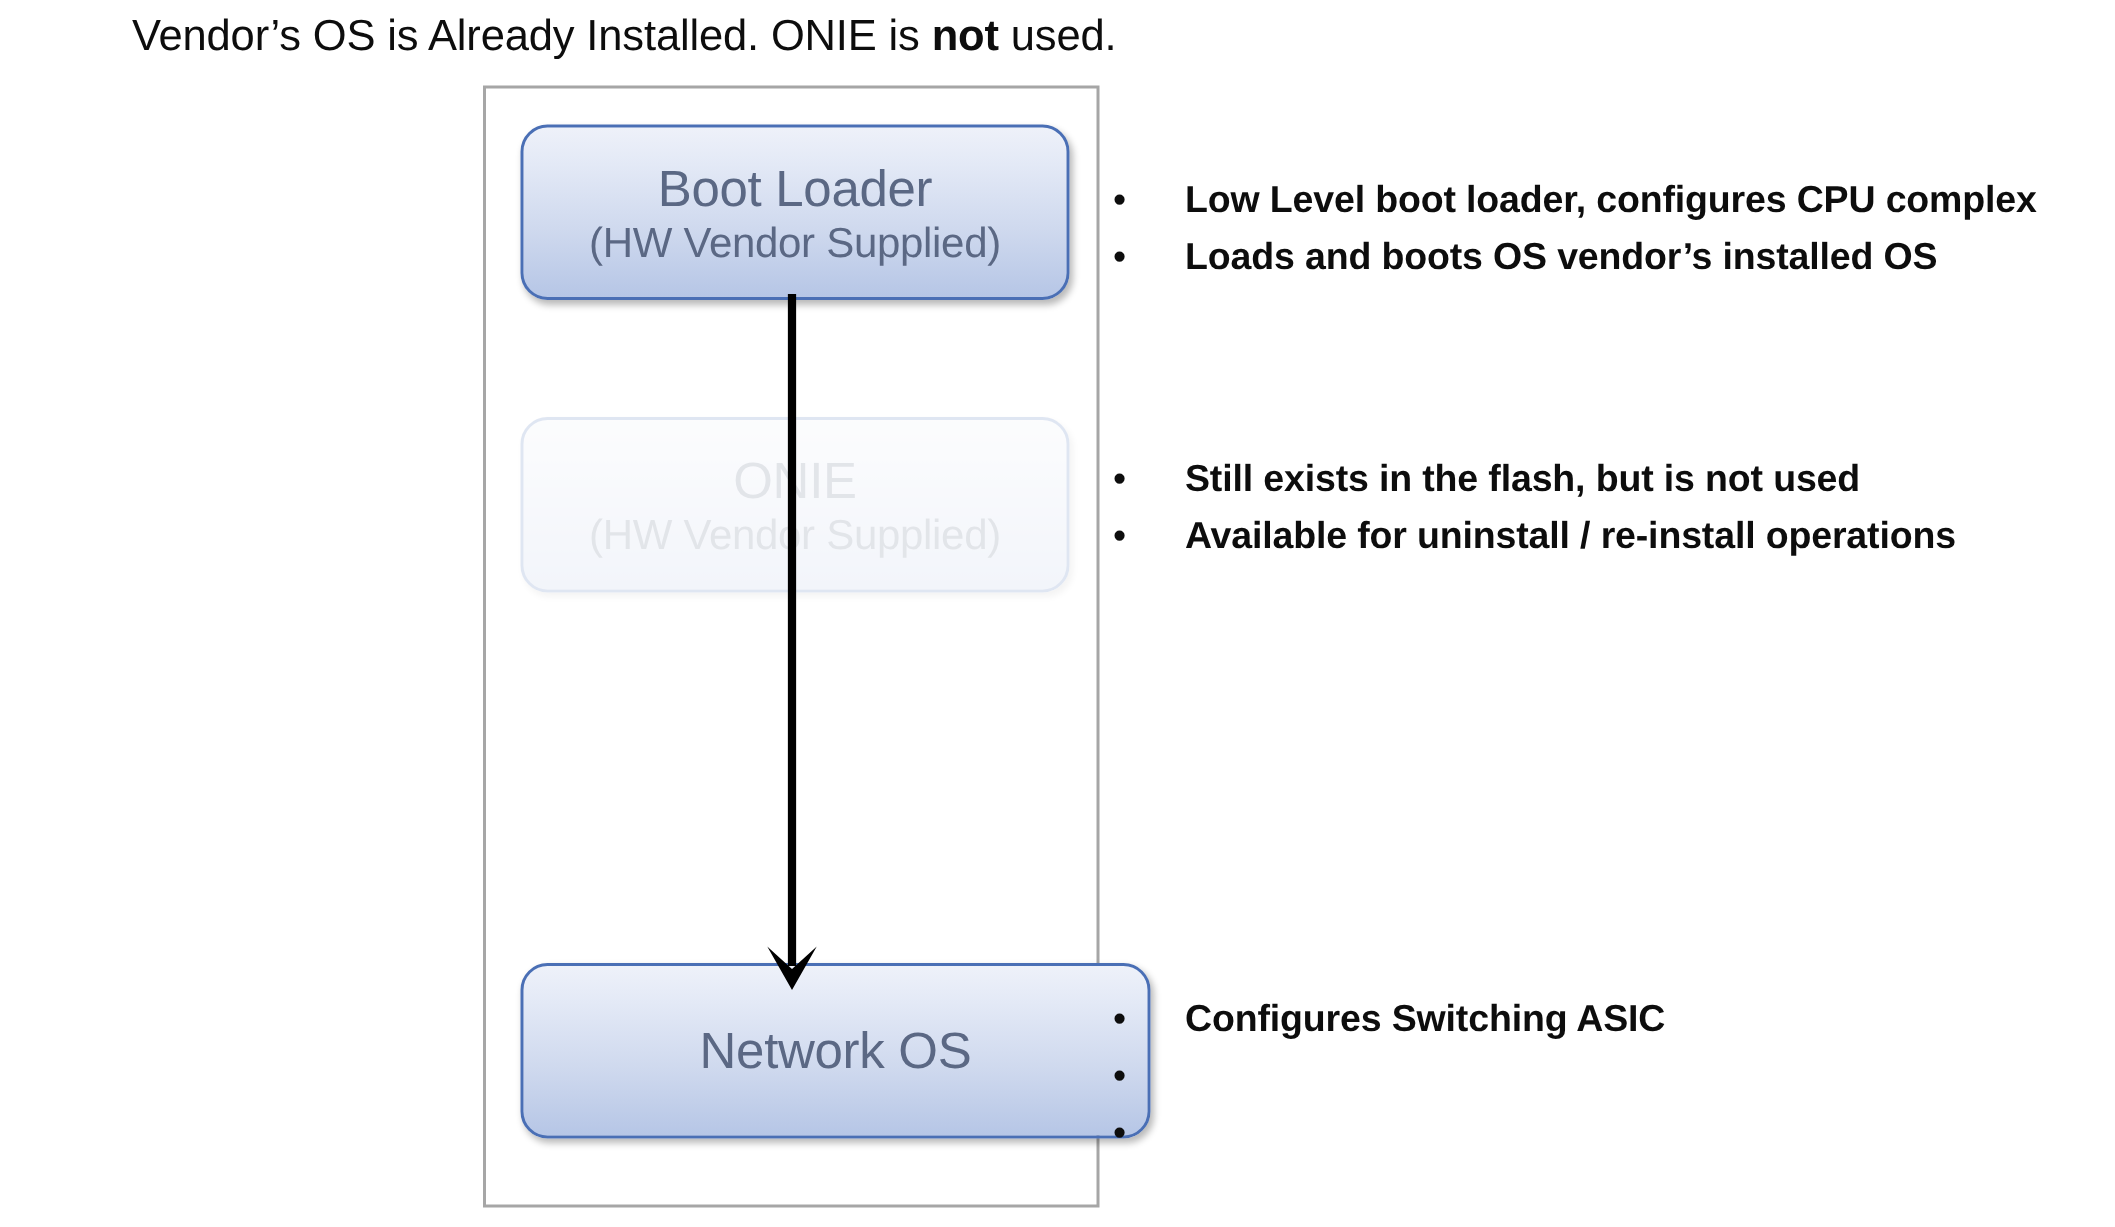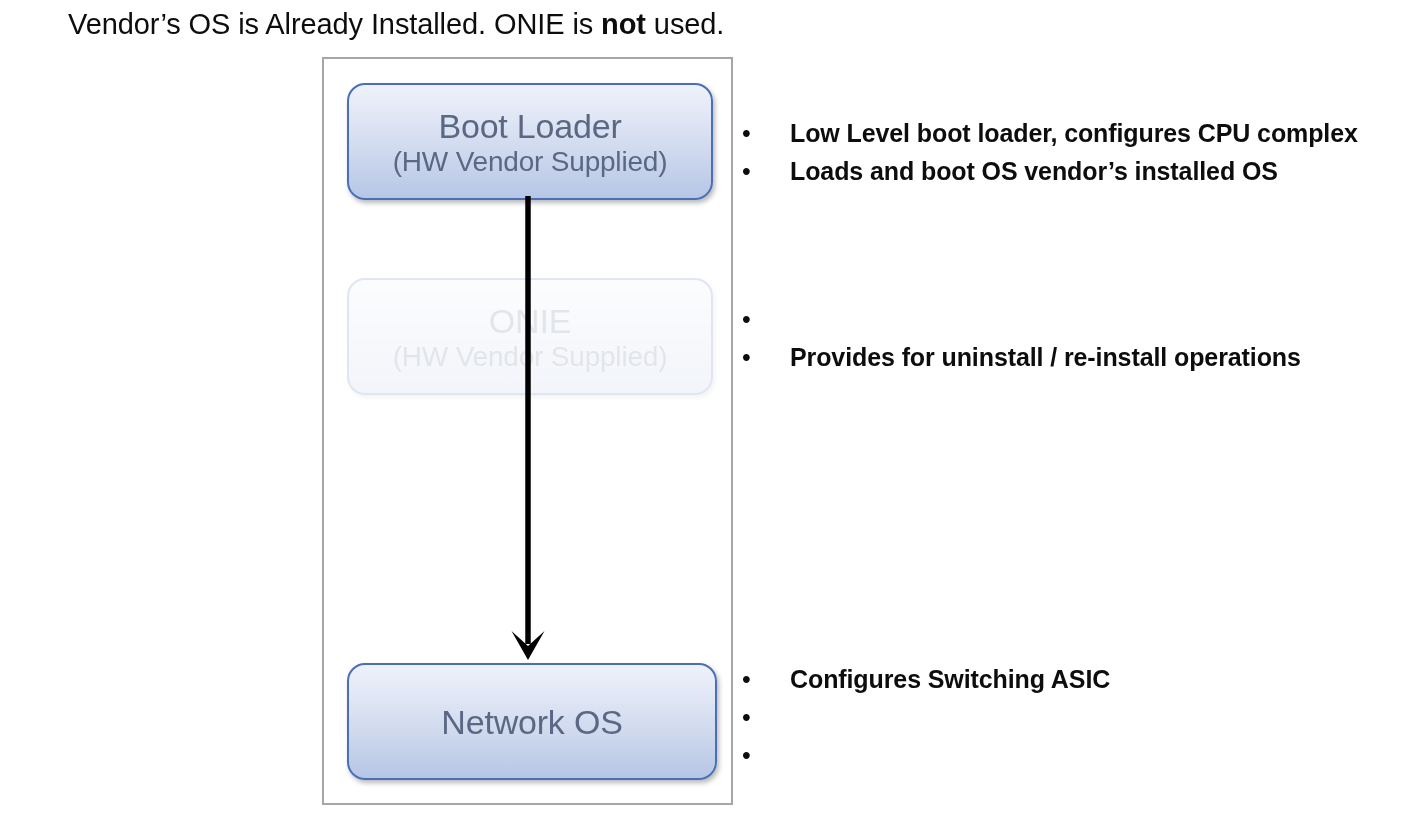--- a/index.html
+++ b/index.html
@@ -12,21 +12,21 @@
     height: 818px;
     position: relative;
     overflow: hidden;
     font-family: "Liberation Sans", sans-serif;
     -webkit-font-smoothing: antialiased;
   }
 
   
   .slide-heading {
     position: absolute;
-    left: 68px;
+    left: 88px;
     top: 4px;
     font-size: 29px;
     line-height: 40px;
     color: #0d0d0d;
     white-space: nowrap;
     letter-spacing: -0.1px;
   }
   .slide-heading .bold { font-weight: bold; }
 
   
@@ -69,22 +69,22 @@
   }
 
   #box-boot-loader {
     left: 347px;
     top: 83px;
     width: 366px;
     height: 117px;
   }
   #box-network-os {
     left: 347px;
-    top: 663px;
-    width: 370px;
+    top: 642px;
+    width: 420px;
     height: 117px;
   }
 
   
   #box-onie {
     left: 347px;
     top: 278px;
     width: 366px;
     height: 117px;
     opacity: 0.17;
@@ -155,31 +155,32 @@
   <path d="M 13.5 435 L 30 464 L 46.5 435 L 30 450 Z" fill="#000000"></path>
 </svg>
 
 <div class="bullet-group" id="bullets-boot-loader">
   <div class="bullet-row">
     <span class="bullet-marker">•</span>
     <span class="bullet-text">Low Level boot loader, configures CPU complex</span>
   </div>
   <div class="bullet-row">
     <span class="bullet-marker">•</span>
-    <span class="bullet-text">Loads and boot OS vendor’s installed OS</span>
+    <span class="bullet-text">Loads and boots OS vendor’s installed OS</span>
   </div>
 </div>
 
 <div class="bullet-group" id="bullets-onie">
   <div class="bullet-row">
     <span class="bullet-marker">•</span>
+    <span class="bullet-text">Still exists in the flash, but is not used</span>
   </div>
   <div class="bullet-row">
     <span class="bullet-marker">•</span>
-    <span class="bullet-text">Provides for uninstall / re-install operations</span>
+    <span class="bullet-text">Available for uninstall / re-install operations</span>
   </div>
 </div>
 
 <div class="bullet-group" id="bullets-network-os">
   <div class="bullet-row">
     <span class="bullet-marker">•</span>
     <span class="bullet-text">Configures Switching ASIC</span>
   </div>
   <div class="bullet-row">
     <span class="bullet-marker">•</span>

